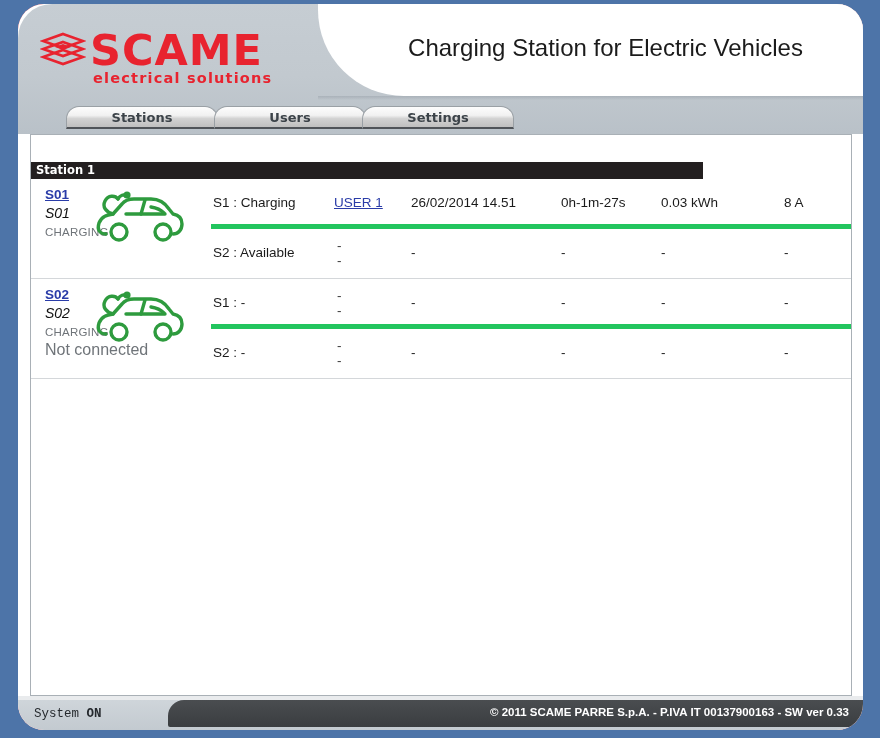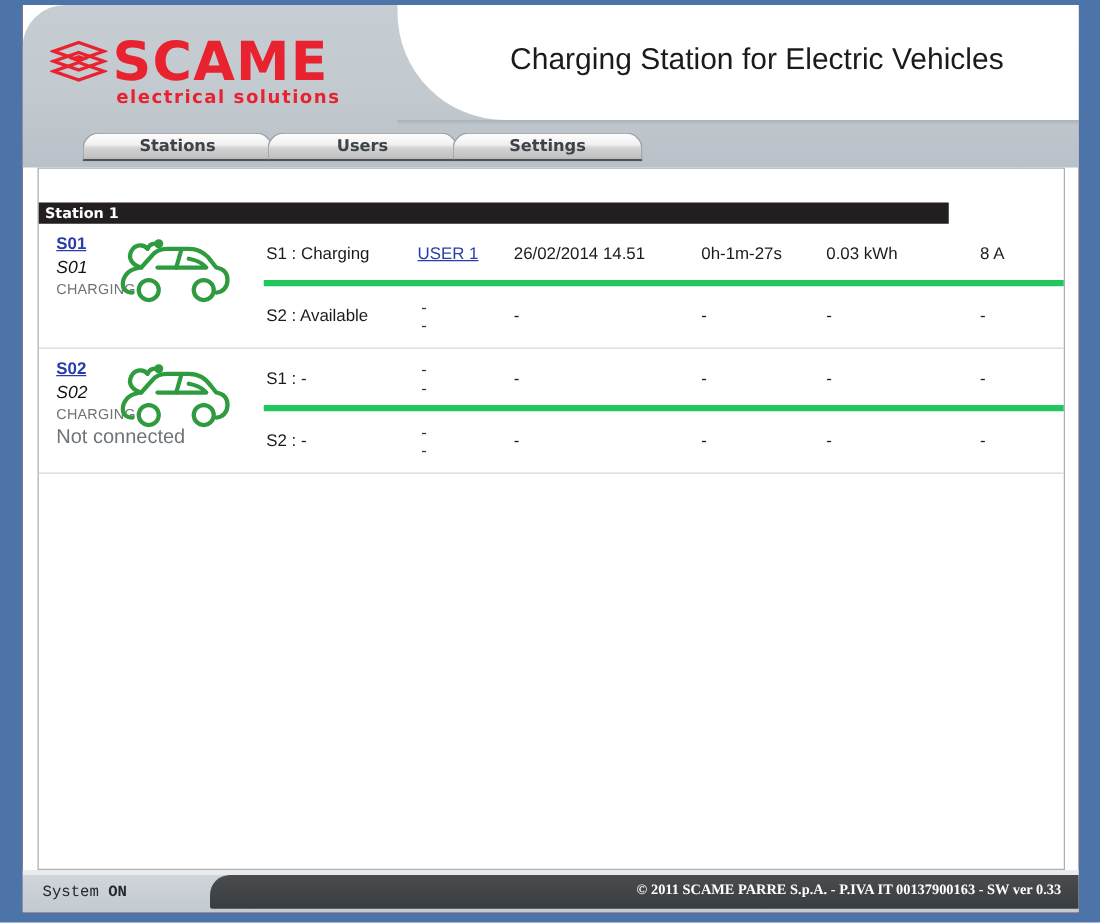--- a/index.html
+++ b/index.html
@@ -22,22 +22,23 @@
     height: 738px;
     background: #4d74a8;
     box-sizing: border-box;
   }
   #frame-inner {
     position: absolute;
     left: 18px;
     top: 4px;
     width: 845px;
     height: 726px;
-    background: #7f1d1d;
+    background: #ef4444;
     overflow: hidden;
+    border-radius: 26px;
   }
 
   
   #app-shell {
     position: absolute;
     left: 0; top: 0;
     width: 845px;
     height: 726px;
     background: #ffffff;
   }
@@ -179,21 +180,21 @@
     font-size: 14.5px;
     color: #7b7f98;
     letter-spacing: .6px;
     white-space: nowrap;
   }
 
   
   .group-bar {
     position: absolute;
     left: 0;
-    width: 728px;
+    width: 672px;
     height: 17px;
     background: #231f20;
     color: #ffffff;
     font-size: 11.5px;
     font-weight: bold;
     line-height: 17px;
     padding-left: 5px;
     box-sizing: border-box;
     font-family: "DejaVu Sans", sans-serif;
   }
@@ -316,21 +317,21 @@
     border-bottom-left-radius: 2px;
   }
   #copyright {
     position: absolute;
     right: 14px;
     top: 6px;
     font-size: 11.5px;
     font-weight: bold;
     color: #ffffff;
     white-space: nowrap;
-    font-family: Liberation Serif, serif;
+    font-family: Liberation Sans, sans-serif;
   }
   
   #footer-edge {
     position: absolute;
     left: 0;
     top: 692px;
     width: 845px;
     height: 4px;
     background: #e9ebed;
   }

